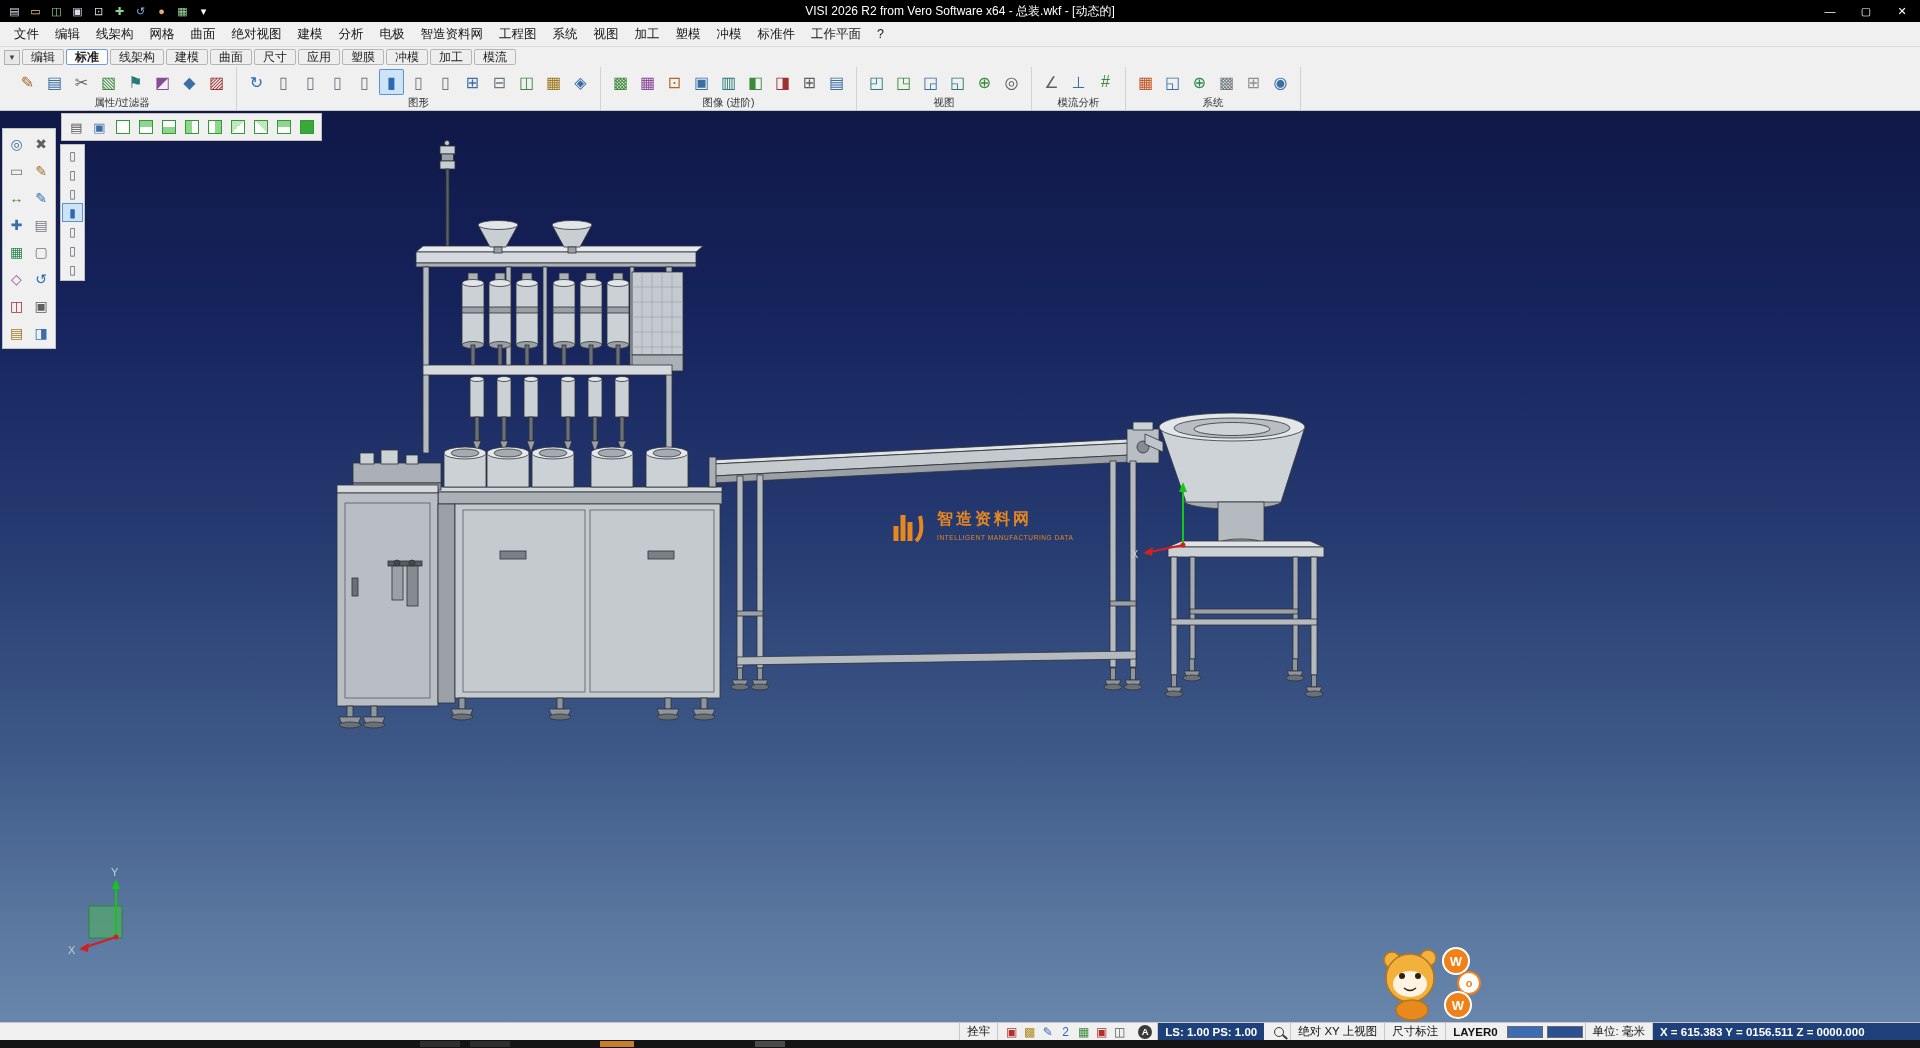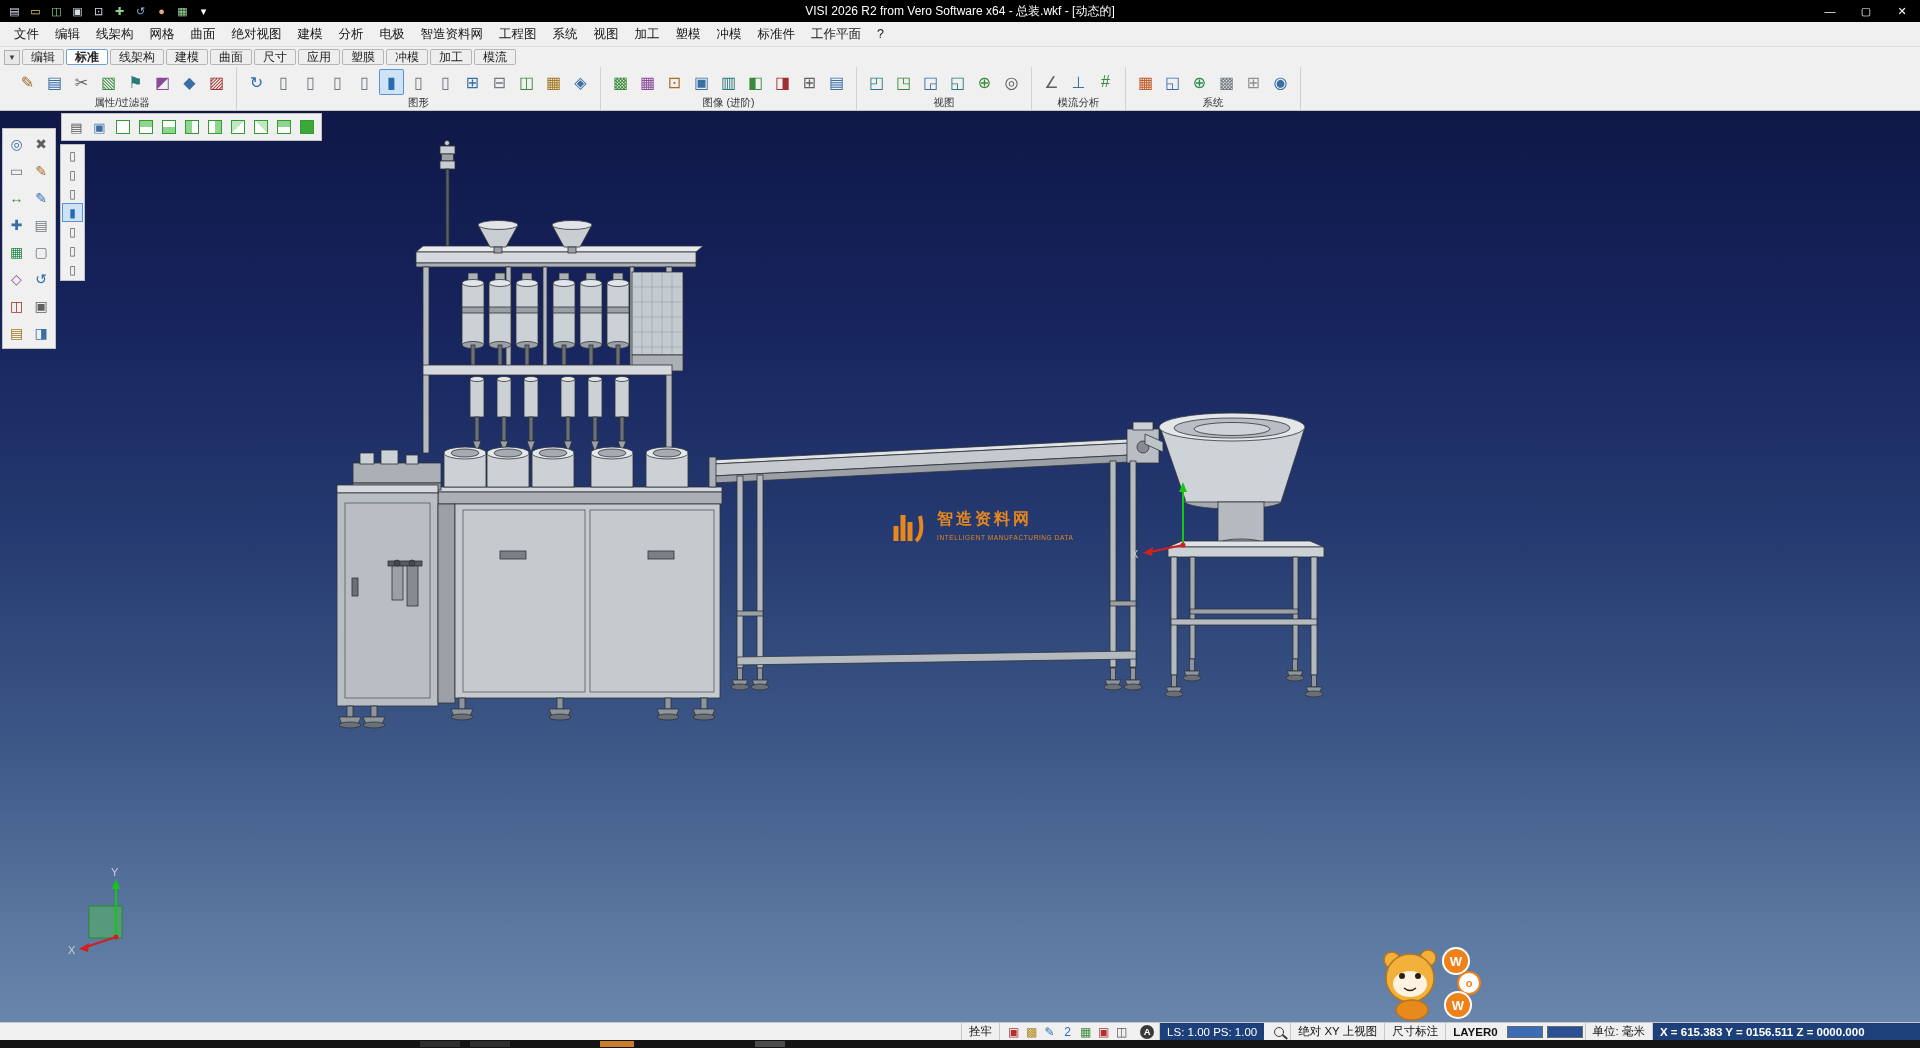--- a/index.html
+++ b/index.html
@@ -83,21 +83,21 @@
 
   
   .statusbar { position:absolute; top:1022px; left:0; width:1920px; height:18px; background:#f0f0f0;
     border-top:1px solid #c6c6c6; display:flex; align-items:center; font-size:11.5px; color:#111; z-index:60; }
   .sb-spacer { flex:1; }
   .sb-seg { padding:0 7px; height:100%; display:flex; align-items:center; border-left:1px solid #c8c8c8; white-space:nowrap; }
   .sb-iconrow { display:flex; align-items:center; gap:3px; padding:0 6px; border-left:1px solid #c8c8c8; height:100%; }
   .sb-icon { font-size:12px; width:15px; text-align:center; }
   .sb-badge { width:14px; height:14px; border-radius:50%; background:#3a3a3a; color:#fff; font-size:9.5px;
     font-weight:bold; display:flex; align-items:center; justify-content:center; margin:0 5px; }
-  .sb-dark { background:#1d3f7a; color:#fff; }
+  .sb-dark { background:#1d3f7a; color:#fff;font-weight:bold; }
   .sb-coords { min-width:268px; font-weight:bold; }
   .sb-layer { font-weight:bold;text-align:right; }
   .sb-search { position:relative; width:10px; height:10px; border:1.6px solid #3a3a3a; border-radius:50%; margin:0 6px 0 10px; }
   .sb-search::after { content:""; position:absolute; width:6px; height:1.8px; background:#3a3a3a;
     right:-5px; bottom:-2px; transform:rotate(40deg); }
   .sb-swatch { width:36px; height:12px; margin:0 2px; border:1px solid #6a6a6a; }
   .sb-swatch.s1 { background:#3c6cb4; }
   .sb-swatch.s2 { background:#2a4f92; }
 
   

